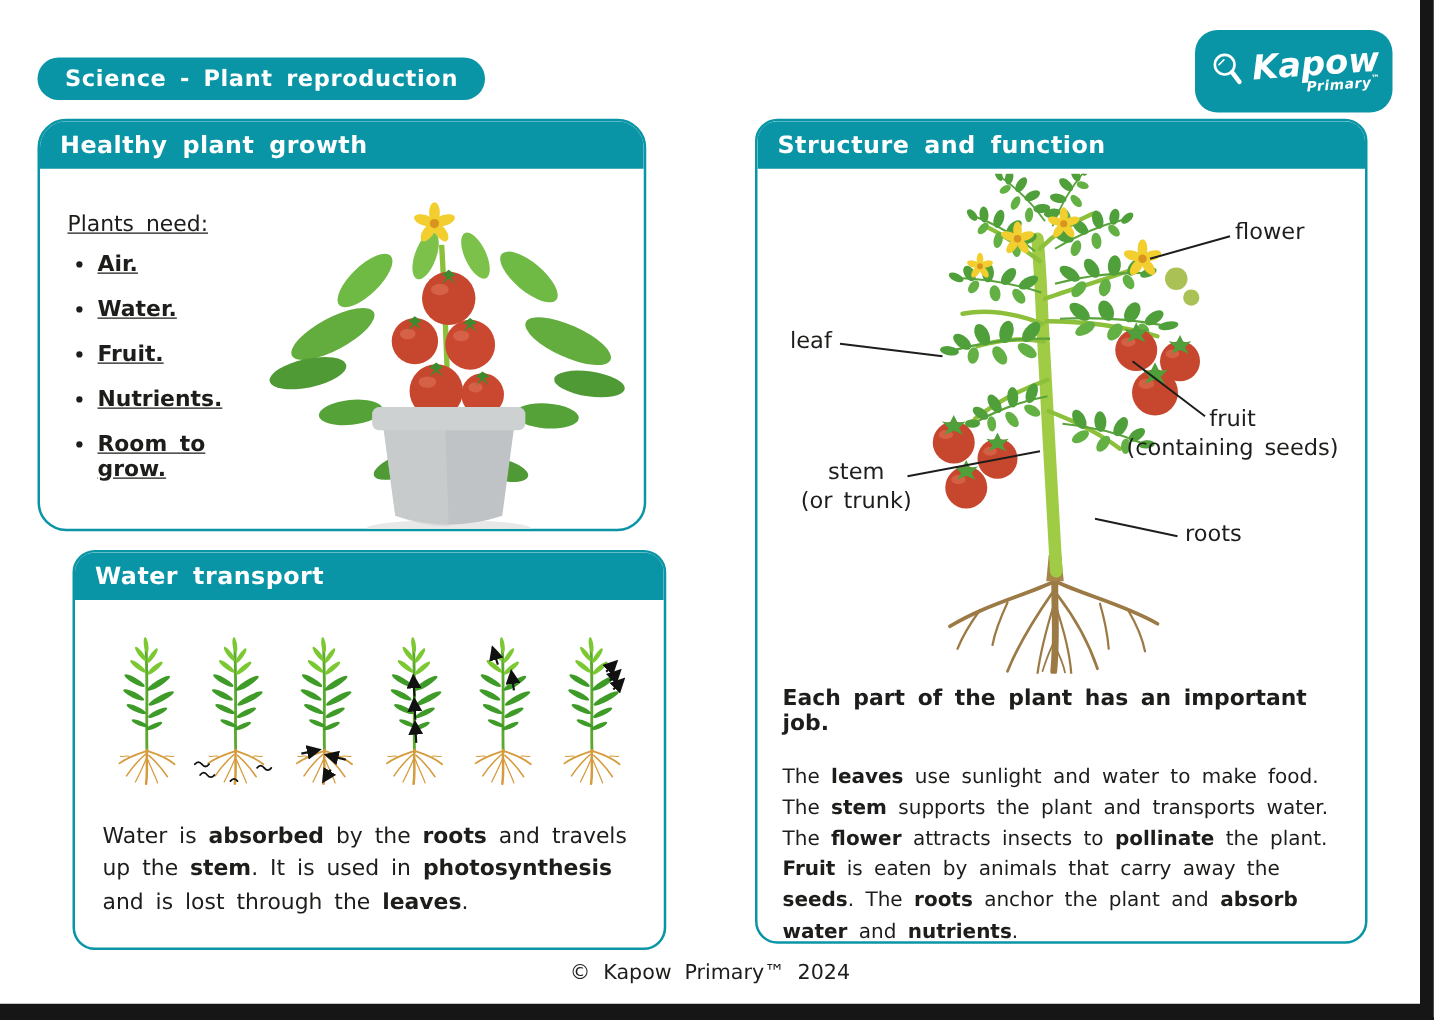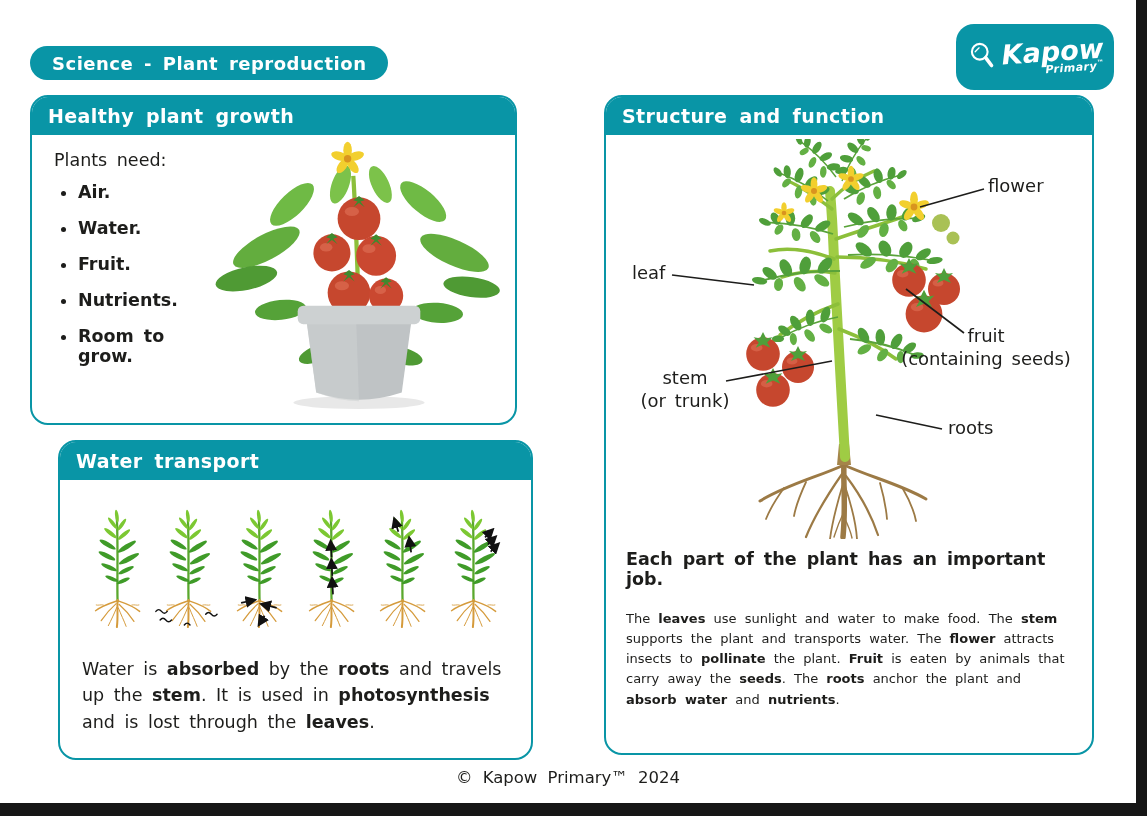--- a/index.html
+++ b/index.html
@@ -27,44 +27,44 @@
   .logo-text{color:#fff;font-style:italic;font-weight:bold;font-size:27px;
     line-height:.85;transform:rotate(-4deg);margin-left:2px;}
   .logo-sub{display:block;font-size:11px;font-weight:bold;text-align:right;letter-spacing:.5px;}
   .logo-tm{font-size:7px;vertical-align:super;}
 
   
   .panel{position:absolute;box-sizing:border-box;background:#fff;
     border:2.5px solid #0995a6;border-radius:18px;overflow:hidden;}
   .panel-header{background:#0995a6;color:#fff;height:38px;display:flex;align-items:center;
     padding:0 16px;font-size:19px;font-weight:bold;letter-spacing:.4px;word-spacing:5px;}
-  #p-healthy{left:30px;top:95px;width:487px;height:330px;}
+  #p-healthy{left:30px;top:95px;width:487px;height:330px;border-radius:23px;}
   #p-water{left:30px;top:440px;width:475px;height:320px;margin-left:28px;}
   #p-structure{left:604px;top:95px;width:490px;height:660px;}
 
   
-  .healthy-body{display:flex;padding:1px 6px 0 22px;}
+  .healthy-body{display:flex;padding:21px 6px 0 22px;text-decoration:underline;}
   .needs{width:238px;font-size:17.5px;word-spacing:4px;}
   .needs-intro{margin:14px 0 0;}
   ul.needs-list{list-style:disc;padding-left:24px;margin:12px 0 0;}
   ul.needs-list li{font-weight:bold;margin:0 0 16px;}
   .healthy-photo{flex:1;display:flex;justify-content:center;}
 
   
   .water-body{padding:8px 14px 0;}
   .wt-row{display:flex;justify-content:space-between;padding:0 8px;}
   .wt-caption{font-size:17.5px;line-height:1.5;margin:8px 8px 0;word-spacing:4px;}
 
   
   .sf-diagram{position:relative;width:482px;height:400px;margin:4px auto 0;}
   .sf-art{position:absolute;left:0;top:0;}
   .sf-label{position:absolute;font-size:18px;word-spacing:3px;line-height:1.25;}
   .sf-label.center{text-align:center;}
   .sf-lead{font-size:17.5px;margin:10px 0 0 20px;word-spacing:4px;font-weight:bold;}
-  .sf-body{font-size:13px;line-height:1.55;margin:20px 18px 0 20px;word-spacing:4px;}
+  .sf-body{font-size:16px;line-height:1.55;margin:20px 18px 0 20px;word-spacing:4px;}
 
   .b{font-weight:bold;}
 
   .footer{position:absolute;left:0;top:768px;width:1136px;text-align:center;
     font-size:16.5px;word-spacing:5px;}
 </style>
 </head>
 <body>
 
 <svg style="position:absolute;width:0;height:0" aria-hidden="true">

